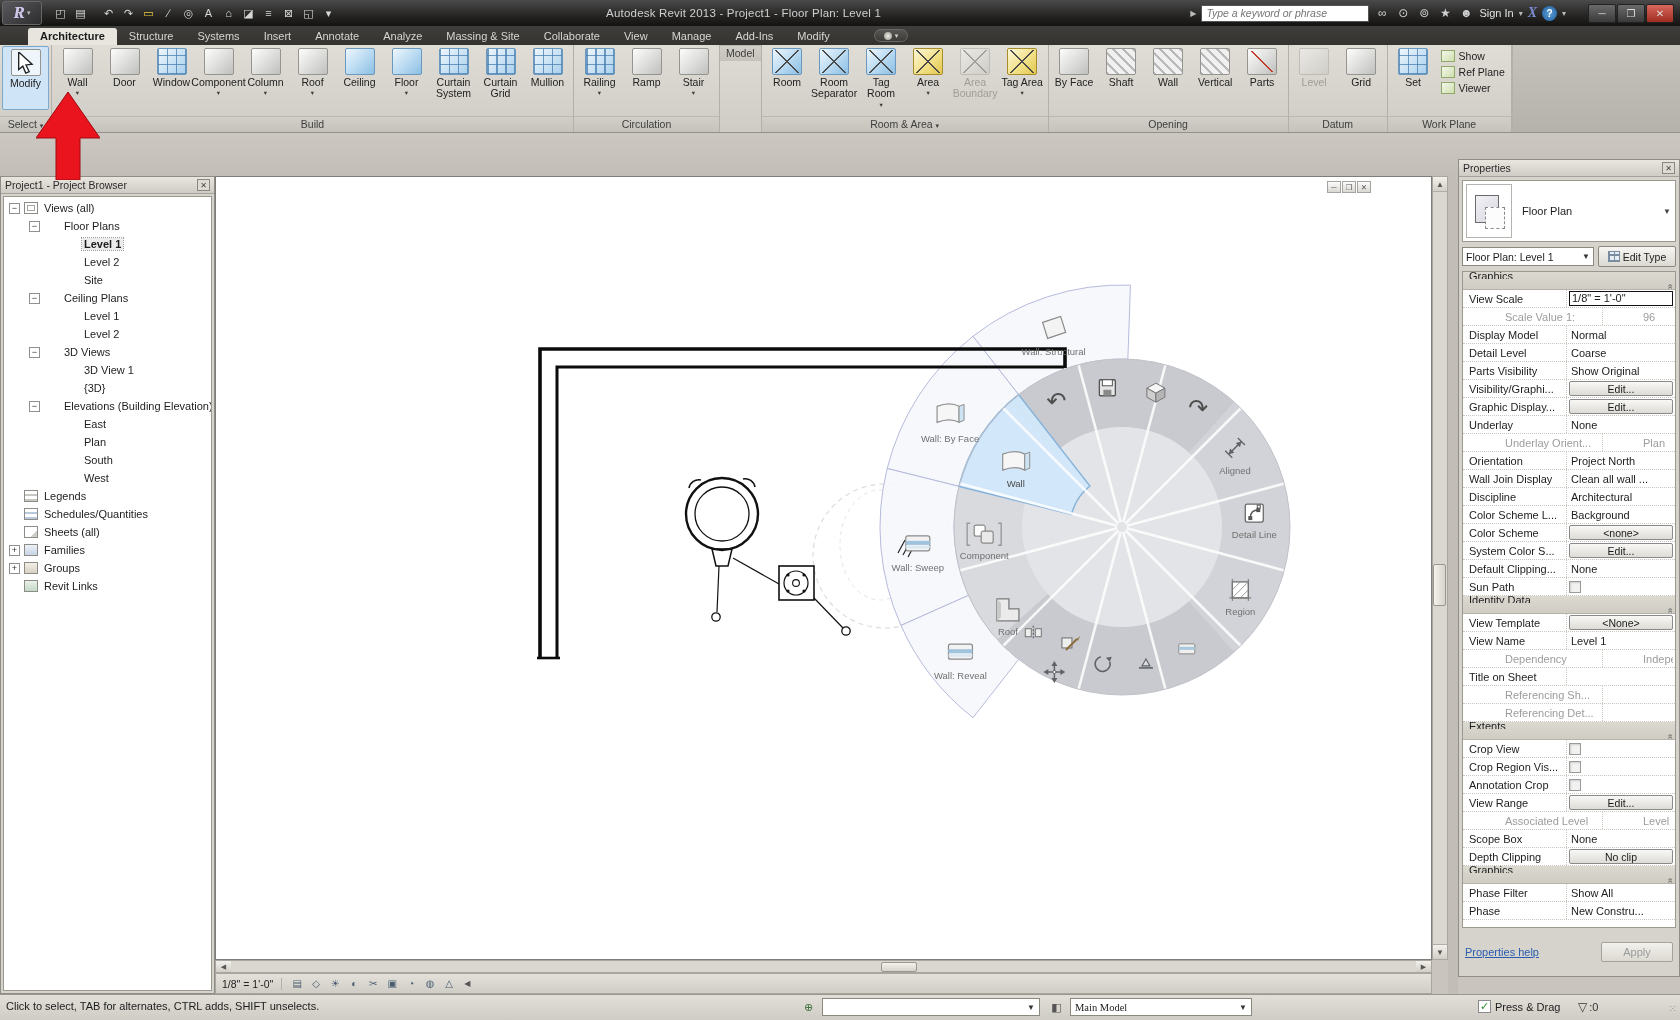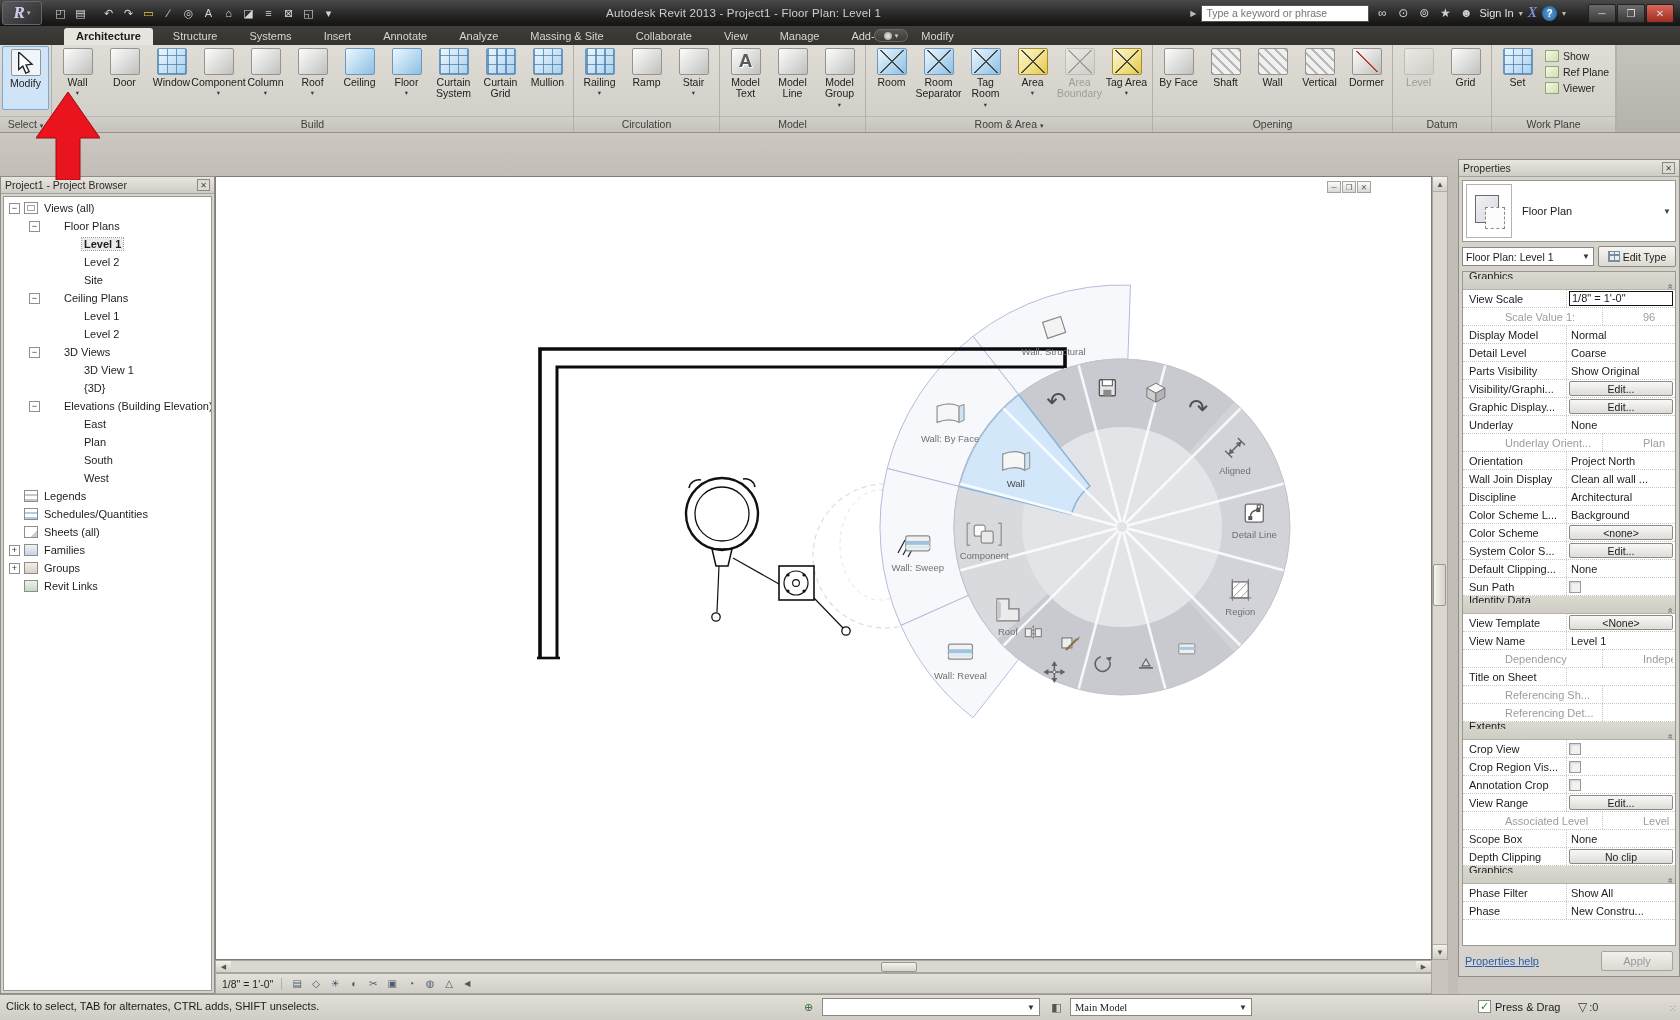--- a/index.html
+++ b/index.html
@@ -17,35 +17,35 @@
   .appbtn .dd { font-size:7px; color:#bbb; margin-left:2px; }
   .qat { display:flex; align-items:center; gap:3px; margin-left:10px; }
   .qico { width:17px; height:16px; display:flex; align-items:center; justify-content:center;
     font-size:11px; color:#d6d6d6; }
   .qico.yellow { color:#e8c93e; }
   .qsep { width:5px; }
   .tb-title { flex:1; text-align:center; font-size:11.5px; color:#cfcfcf; letter-spacing:.2px; padding-right:40px;}
   .infocenter { display:flex; align-items:center; gap:5px; margin-right:8px; }
   .ic-collapse { font-size:8px; color:#bbb; }
   .ic-search { width:168px; height:17px; background:#fff; border:1px solid #555; font-size:10.5px;
-    color:#888; padding:0 4px; }
+    font-style:italic; color:#888; padding:0 4px; }
   .ic-ico { font-size:12px; color:#d0d0d0; width:16px; text-align:center; }
   .ic-signin { font-size:11px; color:#e2e2e2; }
   .ic-x { font-family:"Liberation Serif","DejaVu Serif",serif; font-weight:bold; font-style:italic;
     color:#7d8fd4; font-size:14px; }
   .ic-help { width:15px; height:15px; border-radius:50%; background:radial-gradient(#5ea0d8,#1c5d9c);
     color:#fff; font-size:10px; font-weight:bold; display:flex; align-items:center; justify-content:center; }
   .winbtns { display:flex; gap:1px; margin-right:6px; margin-left:14px; }
   .wbtn { width:28px; height:19px; background:linear-gradient(#6a6a6a,#3a3a3a); border:1px solid #222;
     color:#ddd; font-size:10px; display:flex; align-items:center; justify-content:center; border-radius:2px; }
   .wbtn.close { background:linear-gradient(#d8675c,#a02c20); }
 
   
   .tabrow { position:absolute; left:0; top:26px; width:1680px; height:19px;
-    background:linear-gradient(#3f3e3c,#34332f); display:flex; align-items:flex-end; padding-left:64px;gap:8px; }
+    background:linear-gradient(#3f3e3c,#34332f); display:flex; align-items:flex-end; padding-left:28px; }
   .rtab { padding:2px 12px 3px; font-size:11px; color:#d8d6d2; }
   .rtab.active { background:#e8e5de; color:#1a1a1a; border-radius:3px 3px 0 0; font-weight:bold; }
   .modpill { margin-left:6px; margin-bottom:2px; width:34px; height:13px; border:1px solid #6a6965;
     border-radius:7px; background:linear-gradient(#565551,#3c3b37); display:flex; align-items:center;
     justify-content:center; gap:3px; color:#cfcdc8; font-size:7px; }
   .modpill .dot { width:8px; height:8px; border-radius:50%; background:radial-gradient(#efefe9,#8e8c85); }
 
   
   .ribbon { position:absolute; left:0; top:45px; width:1680px; height:88px;
     background:linear-gradient(#e6e3dc,#d2cfc8); display:flex; align-items:stretch; border-bottom:1px solid #94918a; }
@@ -173,21 +173,21 @@
   .pvbtn { display:none; flex:1; height:15px; align-items:center; justify-content:center;
     background:linear-gradient(#f8f8f6,#dedcd6); border:1px solid #8a8a8a; border-radius:2px; font-size:10.5px; color:#1c1c1c; }
   .pvcheck { display:none; width:12px; height:12px; background:#f2f2f0; border:1px solid #9a9a9a;
     box-shadow:inset 1px 1px 2px rgba(0,0,0,.15); }
   .hdrchev { display:none; margin-left:auto; padding-right:5px; font-size:9px; color:#555; transform:rotate(-90deg); }
   .prow.header { background:linear-gradient(#dcd9d1,#cfccc4); border-bottom:1px solid #b5b2aa;flex-direction:column; }
   .prow.header .plabel { border-right:none; width:auto; flex:1; }
   .prow.header .hdrchev { display:block; } .prow.btn .pvbtn { display:flex; } .prow.check .pvcheck { display:inline-block; }
   .prow.gray .plabel, .prow.gray .pvtext { color:#9c9c9c;margin-left:36px; }
   .prow.boxed .pvtext { flex:1; border:1.5px solid #111; background:#fff; height:15px; line-height:13px; }
-  .pfooter { height:30px; display:flex; align-items:center; padding:4px 6px; }
+  .pfooter { height:48px; display:flex; align-items:center; padding:4px 6px; }
   .phelp { font-size:11px; color:#2a5db0; text-decoration:underline; }
   .applybtn { margin-left:auto; width:72px; height:20px; background:linear-gradient(#f2f1ed,#dcd9d2);
     border:1px solid #a5a29b; border-radius:2px; font-size:11px; color:#9a9a9a; display:flex;
     align-items:center; justify-content:center; }
 
   
   .statusbar { position:absolute; left:0; top:994px; width:1680px; height:26px;
     background:linear-gradient(#e2dfd8,#cfccc5); border-top:1px solid #9a978f; font-size:11px; color:#1c1c1c; }
   .sb-hint { position:absolute; left:6px; top:5px; }
   .sb-ico { position:absolute; top:4px; width:17px; height:16px; display:flex; align-items:center;
@@ -404,45 +404,20 @@
             <div class="pstack">
               
             </div>
           </div>
           <div class="plab">
             <span>Circulation</span> <span style="font-size:7px"></span>
           </div>
         </div>
 
         <div class="rpanel">
-          <div class="pbody">
-            <div style="display:flex;">
-
-                <div class="rbtn">
-                  <span class="ricon c-A"></span>
-                  <span>Model Text</span>
-                  <span class="drop"></span>
-                </div>
-
-                <div class="rbtn">
-                  <span class="ricon"></span>
-                  <span>Model Line</span>
-                  <span class="drop"></span>
-                </div>
-
-                <div class="rbtn">
-                  <span class="ricon"></span>
-                  <span>Model Group</span>
-                  <span class="drop">▾</span>
-                </div>
-              </div>
-            <div class="pstack">
-              
-            </div>
-          </div>
           <div class="plab">
             <span>Model</span> <span style="font-size:7px"></span>
           </div>
         </div>
 
         <div class="rpanel">
           <div class="pbody">
             <div style="display:flex;">
 
                 <div class="rbtn">
@@ -513,21 +488,21 @@
                 </div>
 
                 <div class="rbtn">
                   <span class="ricon c-hatch"></span>
                   <span>Vertical</span>
                   <span class="drop"></span>
                 </div>
 
                 <div class="rbtn">
                   <span class="ricon c-dormer"></span>
-                  <span>Dormer</span>
+                  <span>Parts</span>
                   <span class="drop"></span>
                 </div>
               </div>
             <div class="pstack">
               
             </div>
           </div>
           <div class="plab">
             <span>Opening</span> <span style="font-size:7px"></span>
           </div>

